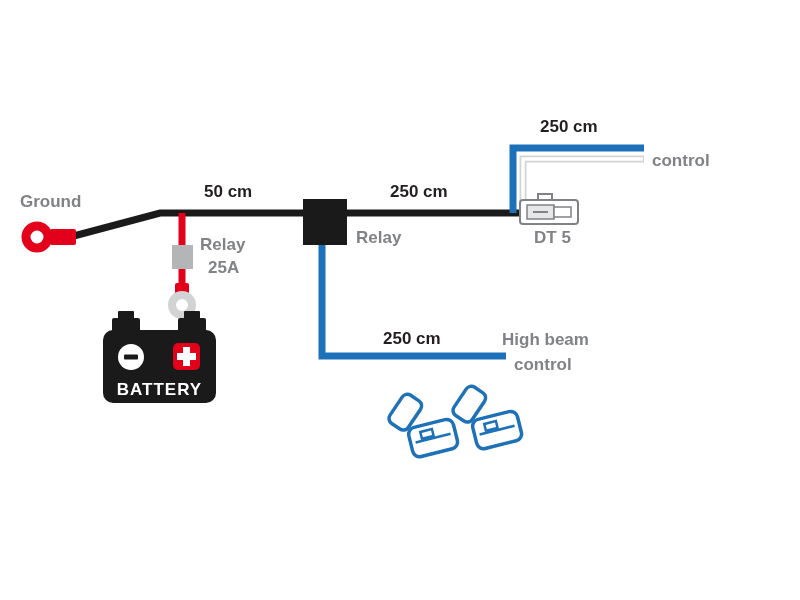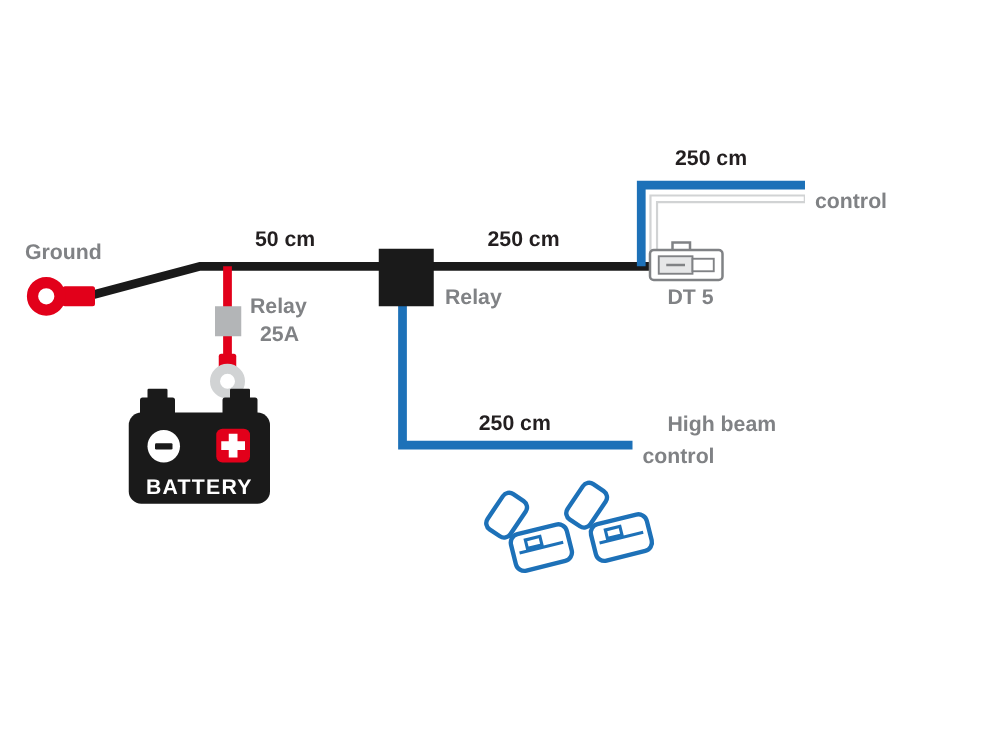--- a/index.html
+++ b/index.html
@@ -121,16 +121,16 @@
   <div class="lbl lbl-dark" style="left:390px;top:183px">250 cm</div>
 
   <div class="lbl" style="left:534px;top:229px">DT 5</div>
 
   <div class="lbl lbl-dark" style="left:540px;top:118px">250 cm</div>
 
   <div class="lbl" style="left:652px;top:152px">control</div>
 
   <div class="lbl lbl-dark" style="left:383px;top:330px">250 cm</div>
 
-  <div class="lbl" style="left:534px;top:331px">High beam</div>
+  <div class="lbl" style="left:502px;top:331px">High beam</div>
   <div class="lbl" style="left:514px;top:356px">control</div>
 
 </div>
 
 </body></html>

